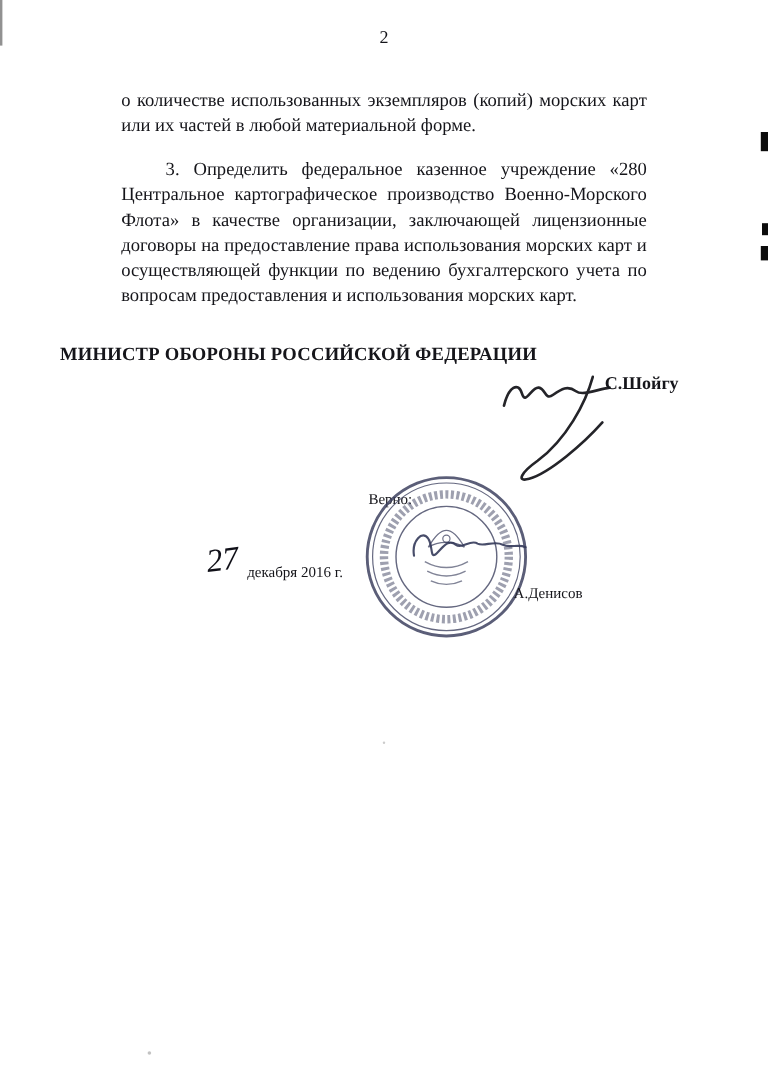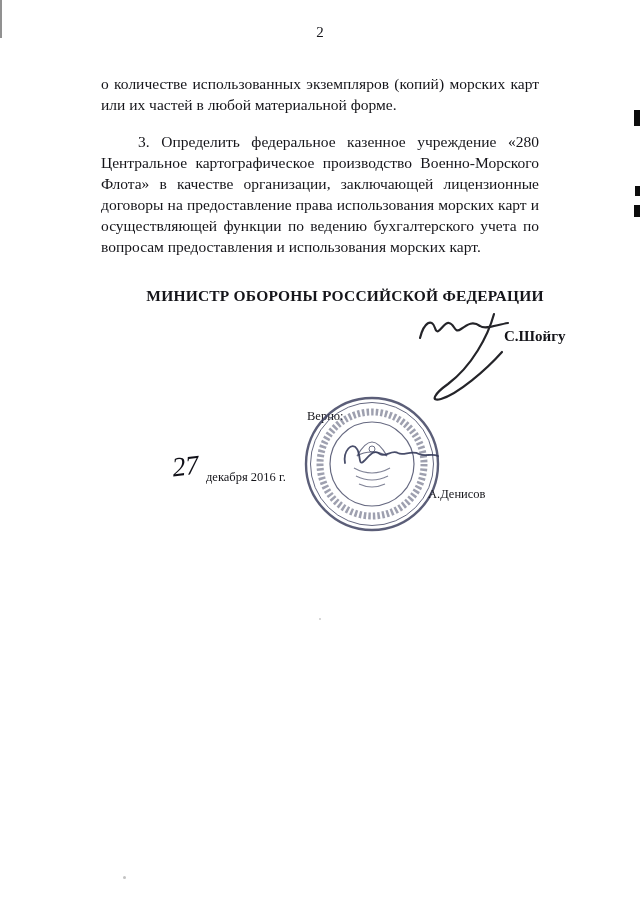--- a/index.html
+++ b/index.html
@@ -16,27 +16,26 @@
     text-align:center;font-size:15px;
   }
   .body-text{
     position:absolute;top:57px;left:85px;width:470px;
     font-size:15.5px;line-height:21px;text-align:justify;
   }
   .body-text p{margin:16px;}
   .body-text p.indent{text-indent:37px;}
   .sign-block{
     position:absolute;top:286px;left:50px;width:590px;
-    text-align:center;
     font-family:Liberation Serif, serif;
   }
   .minister-title{font-weight:bold;font-size:15.5px;line-height:20px;letter-spacing:.2px;}
   .rank{font-weight:bold;font-size:15px;line-height:20px;}
   .signer-name{
-    position:absolute;top:328px;left:504px;
+    position:absolute;top:312px;left:504px;
     font-weight:bold;font-size:15px;
   }
   .minister-sign{position:absolute;top:308px;left:414px;}
   .verno{position:absolute;top:393px;left:307px;font-size:12.5px;margin-top:16px;}
   .cert-lines{
     position:absolute;top:418px;left:30px;width:610px;
     text-align:center;font-size:10.5px;line-height:12.5px;letter-spacing:.2px;
   }
   .date-day{
     position:absolute;top:451px;left:172px;

